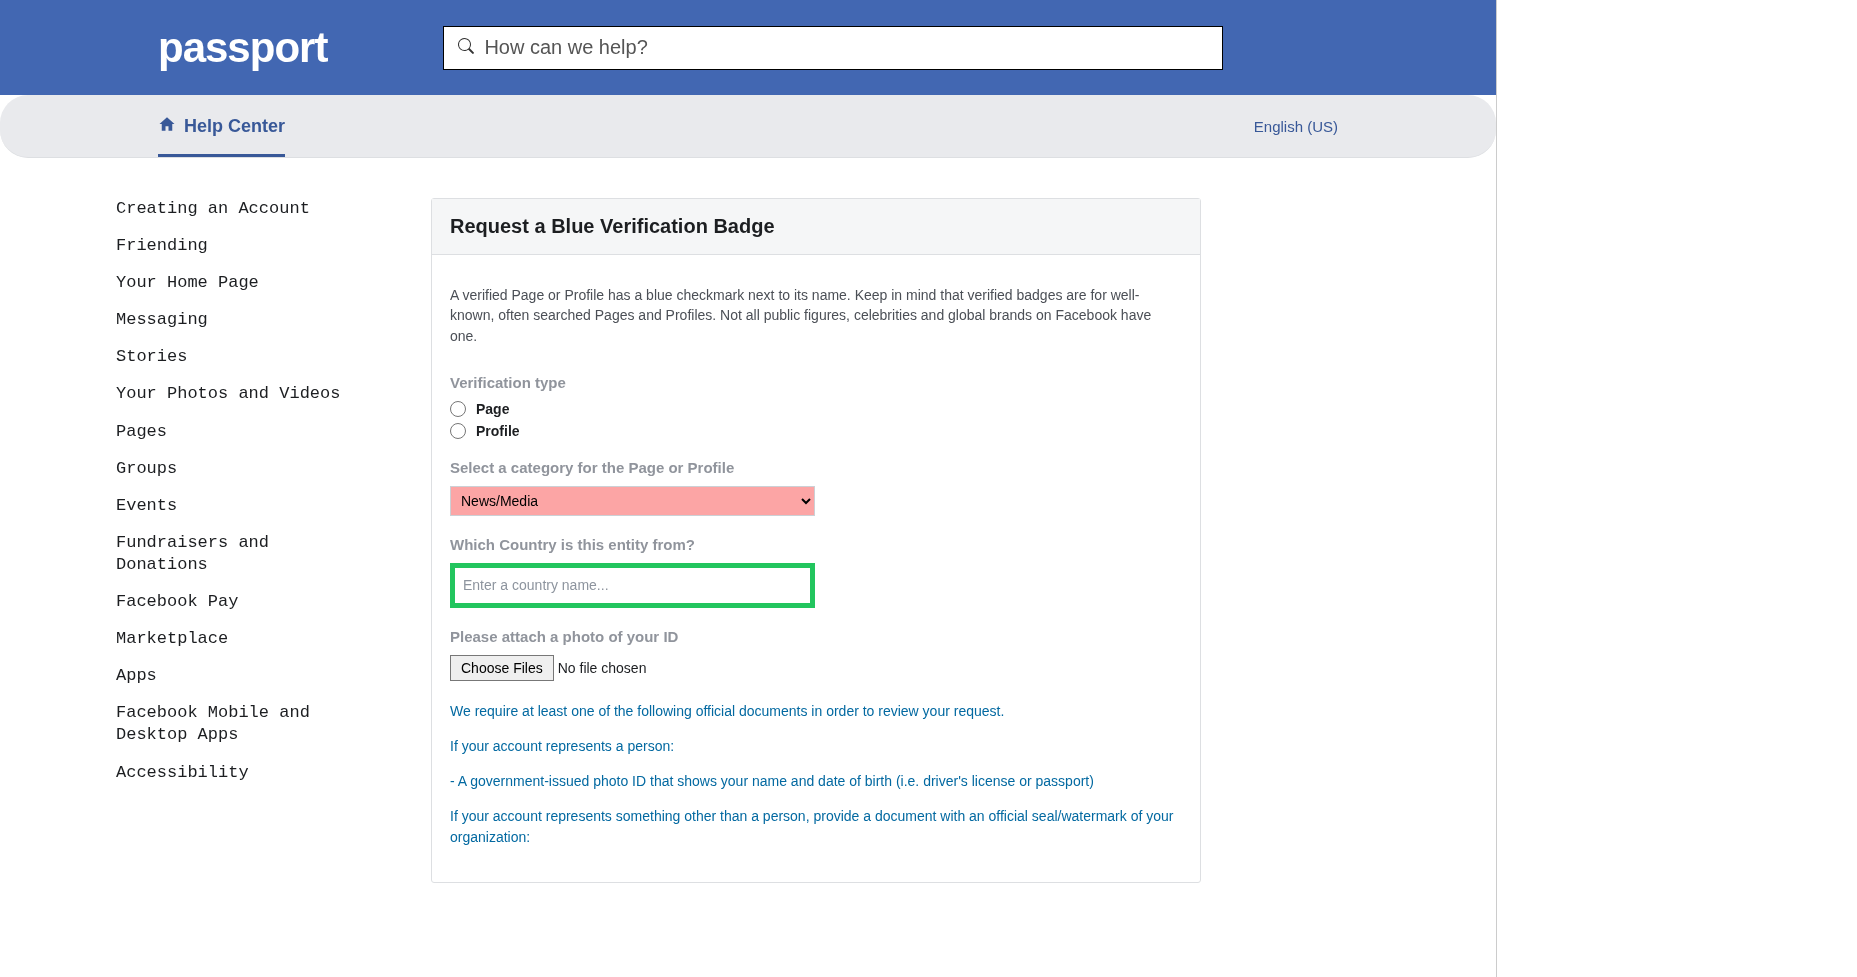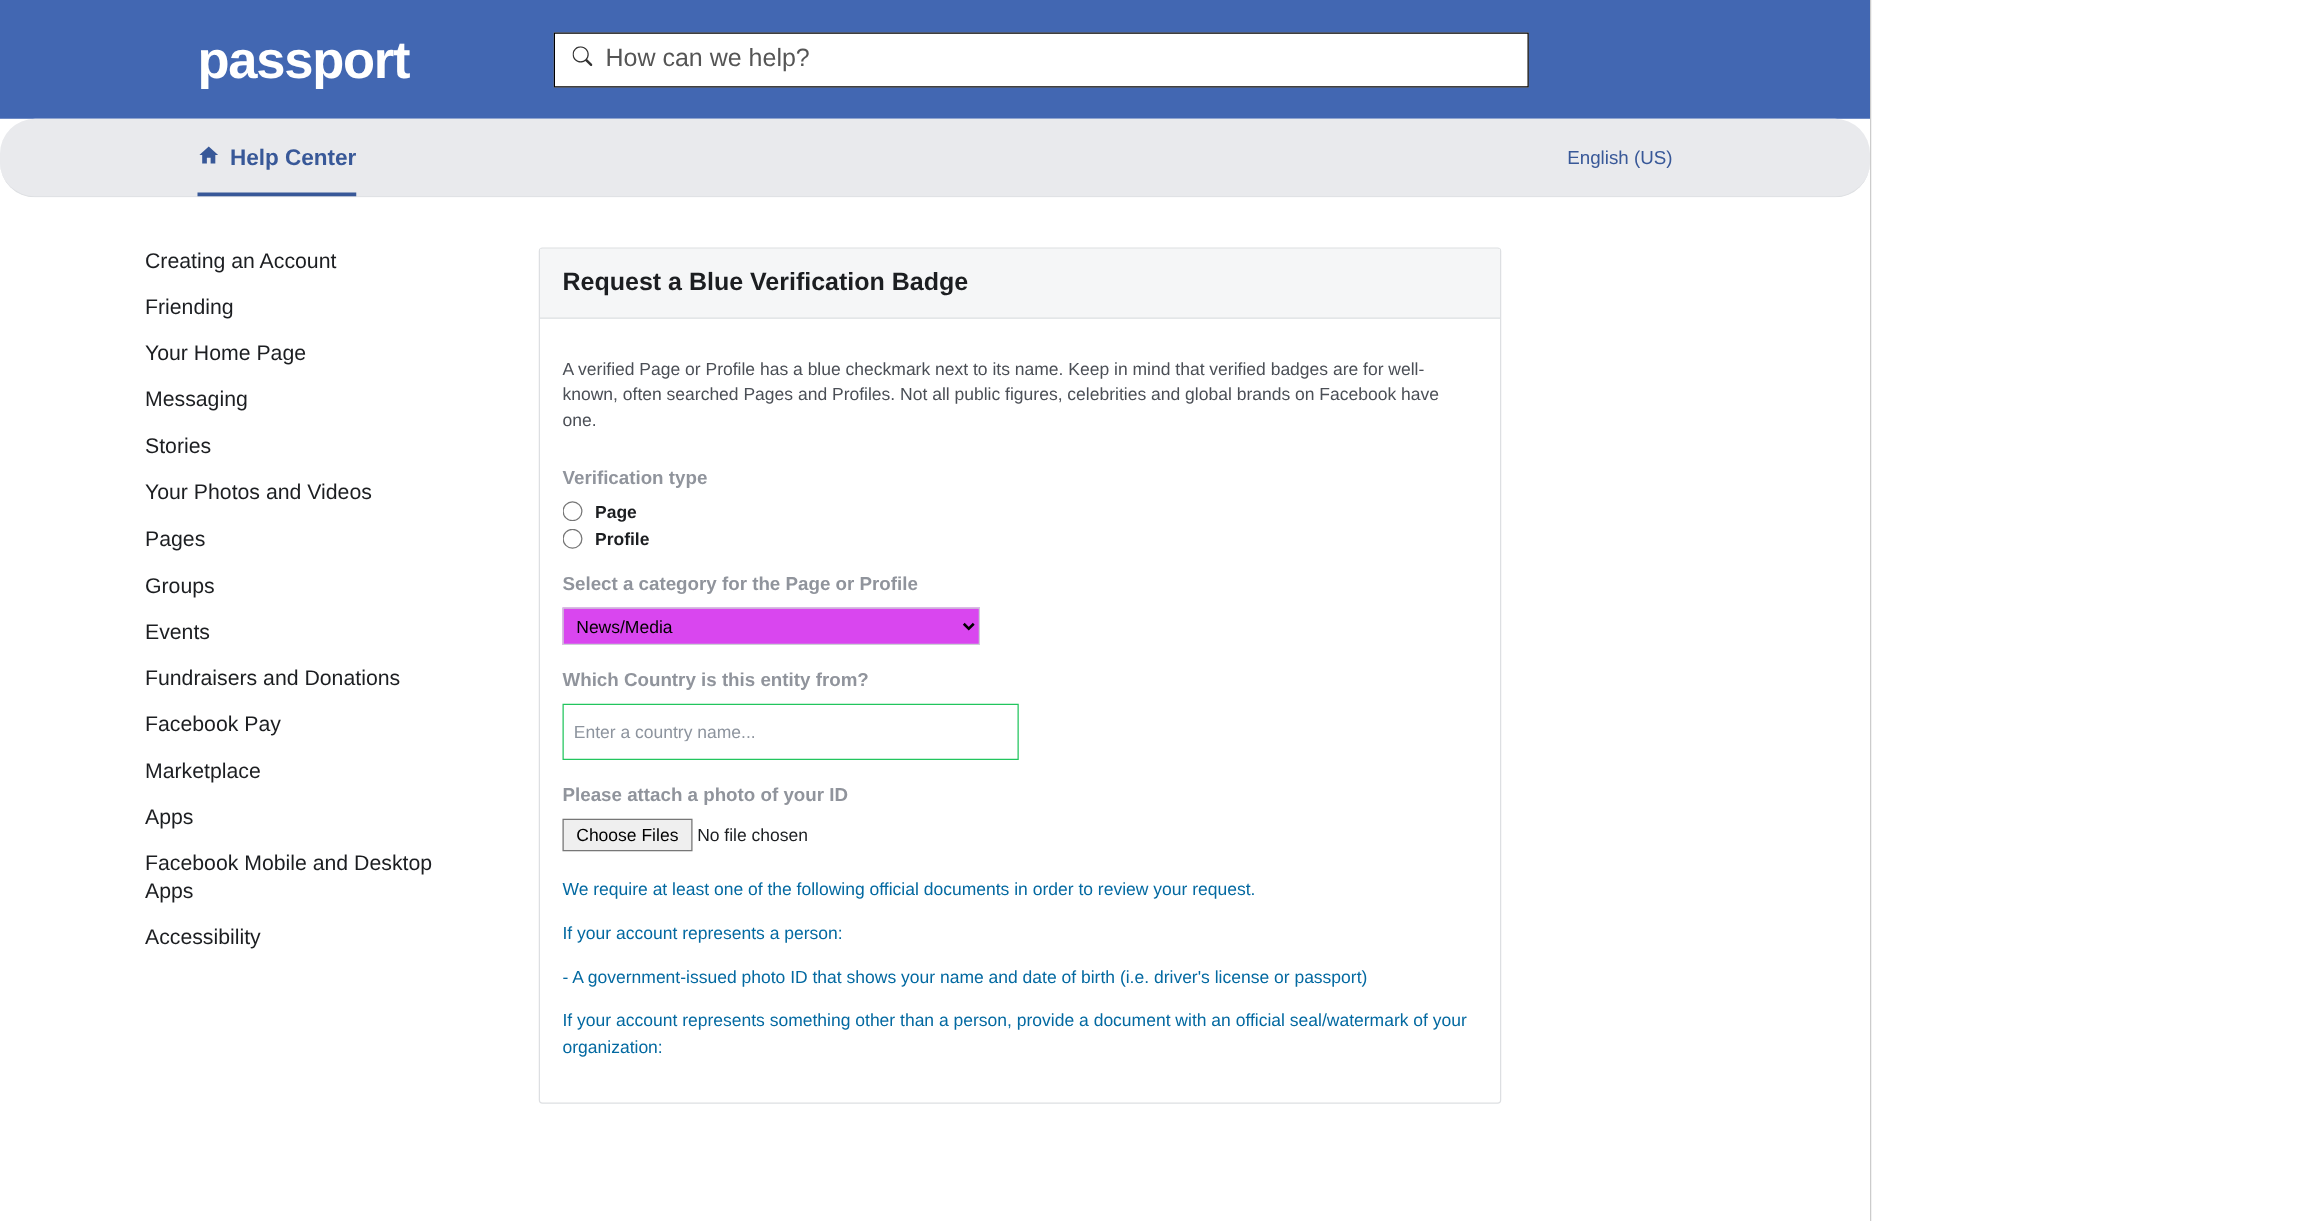--- a/index.html
+++ b/index.html
@@ -16,37 +16,37 @@
 .search-icon { margin-right: 10px; color: #333; }
 
 .navbar { background: #e9eaed; height: 63px; border-bottom: 1px solid #dddfe2; display: flex; align-items: stretch; padding: 0 158px; border-radius: 28px; }
 .nav-help { display: flex; align-items: center; gap: 8px; color: #385898; font-weight: bold; font-size: 18px; border-bottom: 3px solid #385898; padding-top: 3px; }
 .nav-help-icon { font-size: 18px; }
 .nav-spacer { flex: 1; }
 .nav-lang { display: flex; align-items: center; color: #385898; font-size: 15px; }
 
 .content { display: flex; padding: 40px 0 0 116px; gap: 60px; }
 
-.sidebar { width: 255px; flex-shrink: 0; }
+.sidebar { width: 255px; flex-shrink: 0; font-family: Liberation Mono, monospace; }
 .sidebar-item { font-size: 17px; color: #1c1e21; margin-bottom: 15px; line-height: 1.3; cursor: pointer; }
 
 .main-card { width: 770px; border: 1px solid #dddfe2; border-radius: 3px; background: #fff; }
 .card-header { background: #f5f6f7; border-bottom: 1px solid #dddfe2; padding: 16px 18px; font-size: 20px; font-weight: bold; color: #1c1e21; }
 .card-body { padding: 30px 18px 20px 18px; }
 
 .intro-text { font-size: 14px; color: #4b4f56; line-height: 1.45; margin-bottom: 28px; }
 
 .field-label { font-size: 15px; font-weight: bold; color: #90949c; margin-bottom: 10px; }
 .radio-row { display: flex; align-items: center; gap: 10px; margin-bottom: 6px; }
 .radio-row input[type=radio] { width: 16px; height: 16px; accent-color: #ccc; }
 .radio-row label { font-size: 14px; font-weight: bold; color: #1c1e21; }
 .field-block { margin-bottom: 20px; }
 
-.select-box { width: 334px; height: 30px; border: 1px solid #ccd0d5; font-size: 14px; padding: 2px 6px; background: #d946ef; }
-.text-input { width: 365px; height: 45px; border: 1px solid #22c55e; font-size: 14px; padding: 16px 8px; }
+.select-box { width: 365px; height: 30px; border: 1px solid #ccd0d5; font-size: 14px; padding: 2px 6px; background: #fca5a5; }
+.text-input { width: 365px; height: 45px; border: 5px solid #22c55e; font-size: 14px; padding: 16px 8px; }
 .text-input::placeholder { color: #8d949e; }
 
 .file-row { display: flex; align-items: center; gap: 4px; margin-bottom: 18px; }
 .file-btn { font-size: 14px; padding: 4px 10px; border: 1px solid #777; background: #efefef; cursor: pointer; }
 .file-status { font-size: 14px; color: #1c1e21; }
 
 .body-text { font-size: 14px; color: #0369a1; line-height: 1.5; margin-bottom: 14px; }
 </style>
 </head>
 <body>

